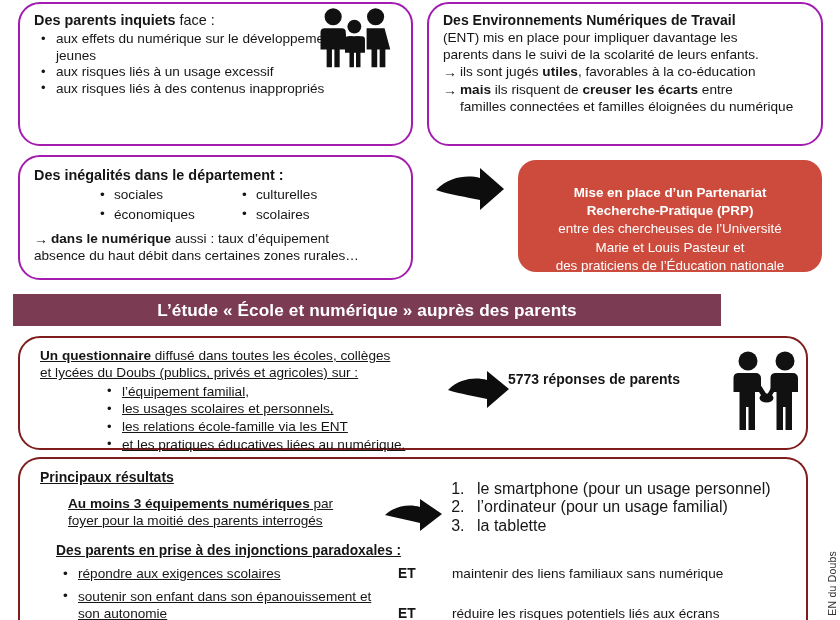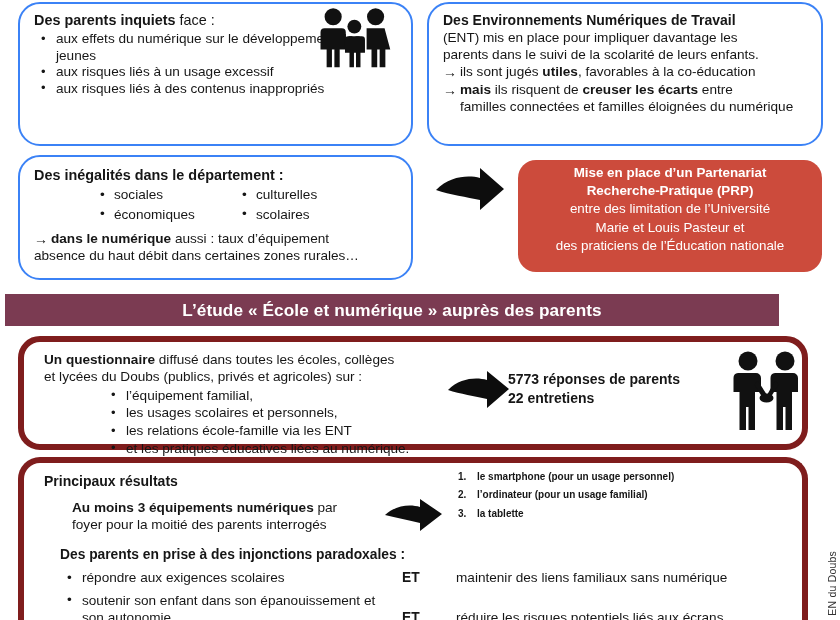--- a/index.html
+++ b/index.html
@@ -22,22 +22,22 @@
     overflow: hidden;
   }
 
   
   .card {
     position: absolute;
     box-sizing: border-box;
     background: #ffffff;
     border-radius: 22px;
   }
-  .card.salmon { border: 2px solid #3b82f6; }
-  .card.burgundy { border: 6px solid #7f1d1d; }
+  .card.salmon { border: 2px solid #a21caf; }
+  .card.burgundy { border: 2px solid #7f1d1d; text-decoration: underline; }
 
   .txt { font-size: 13.6px; line-height: 16.6px; }
   .b { font-weight: bold; }
 
   h1, h2, h3, p, ul { margin: 0; padding: 0; }
 
   ul.bul {
     list-style: none;
     margin: 0;
     padding: 0;
@@ -124,29 +124,29 @@
 
   
   #box-prp {
     position: absolute;
     left: 518px; top: 160px; width: 304px; height: 112px;
     background: #cc4b3c;
     border-radius: 18px;
     color: #ffffff;
     text-align: center;
     box-sizing: border-box;
-    padding: 4px 8px 0 8px;
+    padding: 24px 8px 0 8px;
   }
   #box-prp .l { font-size: 13.4px; line-height: 18.2px; }
   #box-prp .l.b { font-weight: bold; }
 
   
   #banner {
     position: absolute;
-    left: 5px; top: 294px; width: 774px; height: 32px;
+    left: 13px; top: 294px; width: 708px; height: 32px;
     background: #7b3b52;
     color: #ffffff;
     font-weight: bold;
     font-size: 17.2px;
     display: flex;
     align-items: center;
     justify-content: center;
     letter-spacing: .1px;
   }
 
@@ -190,23 +190,23 @@
     line-height: 17.2px;
     width: 330px;
   }
   #arrow-to-devices {
     position: absolute;
     left: 384px; top: 496px;
     width: 60px; height: 38px;
   }
   #device-list {
     position: absolute;
-    left: 443px; top: 468px;
-    font-weight: bold;
-    font-size: 10px;
+    left: 443px; top: 480px;
+    font-weight: normal;
+    font-size: 16px;
     line-height: 18.4px;
   }
   #device-list ol {
     margin: 0;
     padding: 0 0 0 26px;
   }
   #device-list ol li { padding-left: 8px; }
 
   #box-resultats .inj-title {
     margin: 14px 0 0 16px;
@@ -310,21 +310,21 @@
     <div class="txt cont">absence du haut débit dans certaines zones rurales…</div>
   </div>
 
   <svg id="arrow-to-prp" viewBox="0 0 72 52">
     <path d="M2 26 C16 12 34 11 46 14 L46 4 L70 25 L46 46 L46 36 C33 33 16 31 2 26 Z" fill="#0d0d0d"></path>
   </svg>
 
   <div id="box-prp">
     <div class="l b">Mise en place d’un Partenariat</div>
     <div class="l b">Recherche-Pratique (PRP)</div>
-    <div class="l">entre des limitation de l’Université</div>
+    <div class="l">entre des chercheuses de l’Université</div>
     <div class="l">Marie et Louis Pasteur et</div>
     <div class="l">des praticiens de l’Éducation nationale</div>
   </div>
 
   <div id="banner">
     <span>L’étude « École et numérique » auprès des parents</span>
   </div>
 
   <div class="card burgundy" id="box-questionnaire">
     <div class="lead txt">
@@ -338,21 +338,20 @@
       <li>et les pratiques éducatives liées au numérique.</li>
     </ul>
   </div>
 
   <svg id="arrow-to-counts" viewBox="0 0 64 44">
     <path d="M1 22 C13 10 29 9 40 12 L40 3 L62 21 L40 40 L40 31 C28 28 13 26 1 22 Z" fill="#0d0d0d"></path>
   </svg>
 
   <div id="counts">
     <div>5773 réponses de parents</div>
-    <div>22 entretiens</div>
   </div>
 
   <svg class="handshake-icon" viewBox="0 0 76 84">
 
     <circle cx="20" cy="11" r="9.5" fill="#111"></circle>
     <path d="M10 23 h18 a5 5 0 0 1 5 5 v14 h-6 v38 h-6.5 v-23 h-2.5 v23 h-6.5 v-38 h-6 v-14 a5 5 0 0 1 4.5 -5 z" fill="#111"></path>
 
     <circle cx="57" cy="11" r="9.5" fill="#111"></circle>
     <path d="M47 23 h18 a5 5 0 0 1 5 5 v14 h-6 v38 h-6.5 v-23 h-2.5 v23 h-6.5 v-38 h-6 v-14 a5 5 0 0 1 4.5 -5 z" fill="#111"></path>
 

